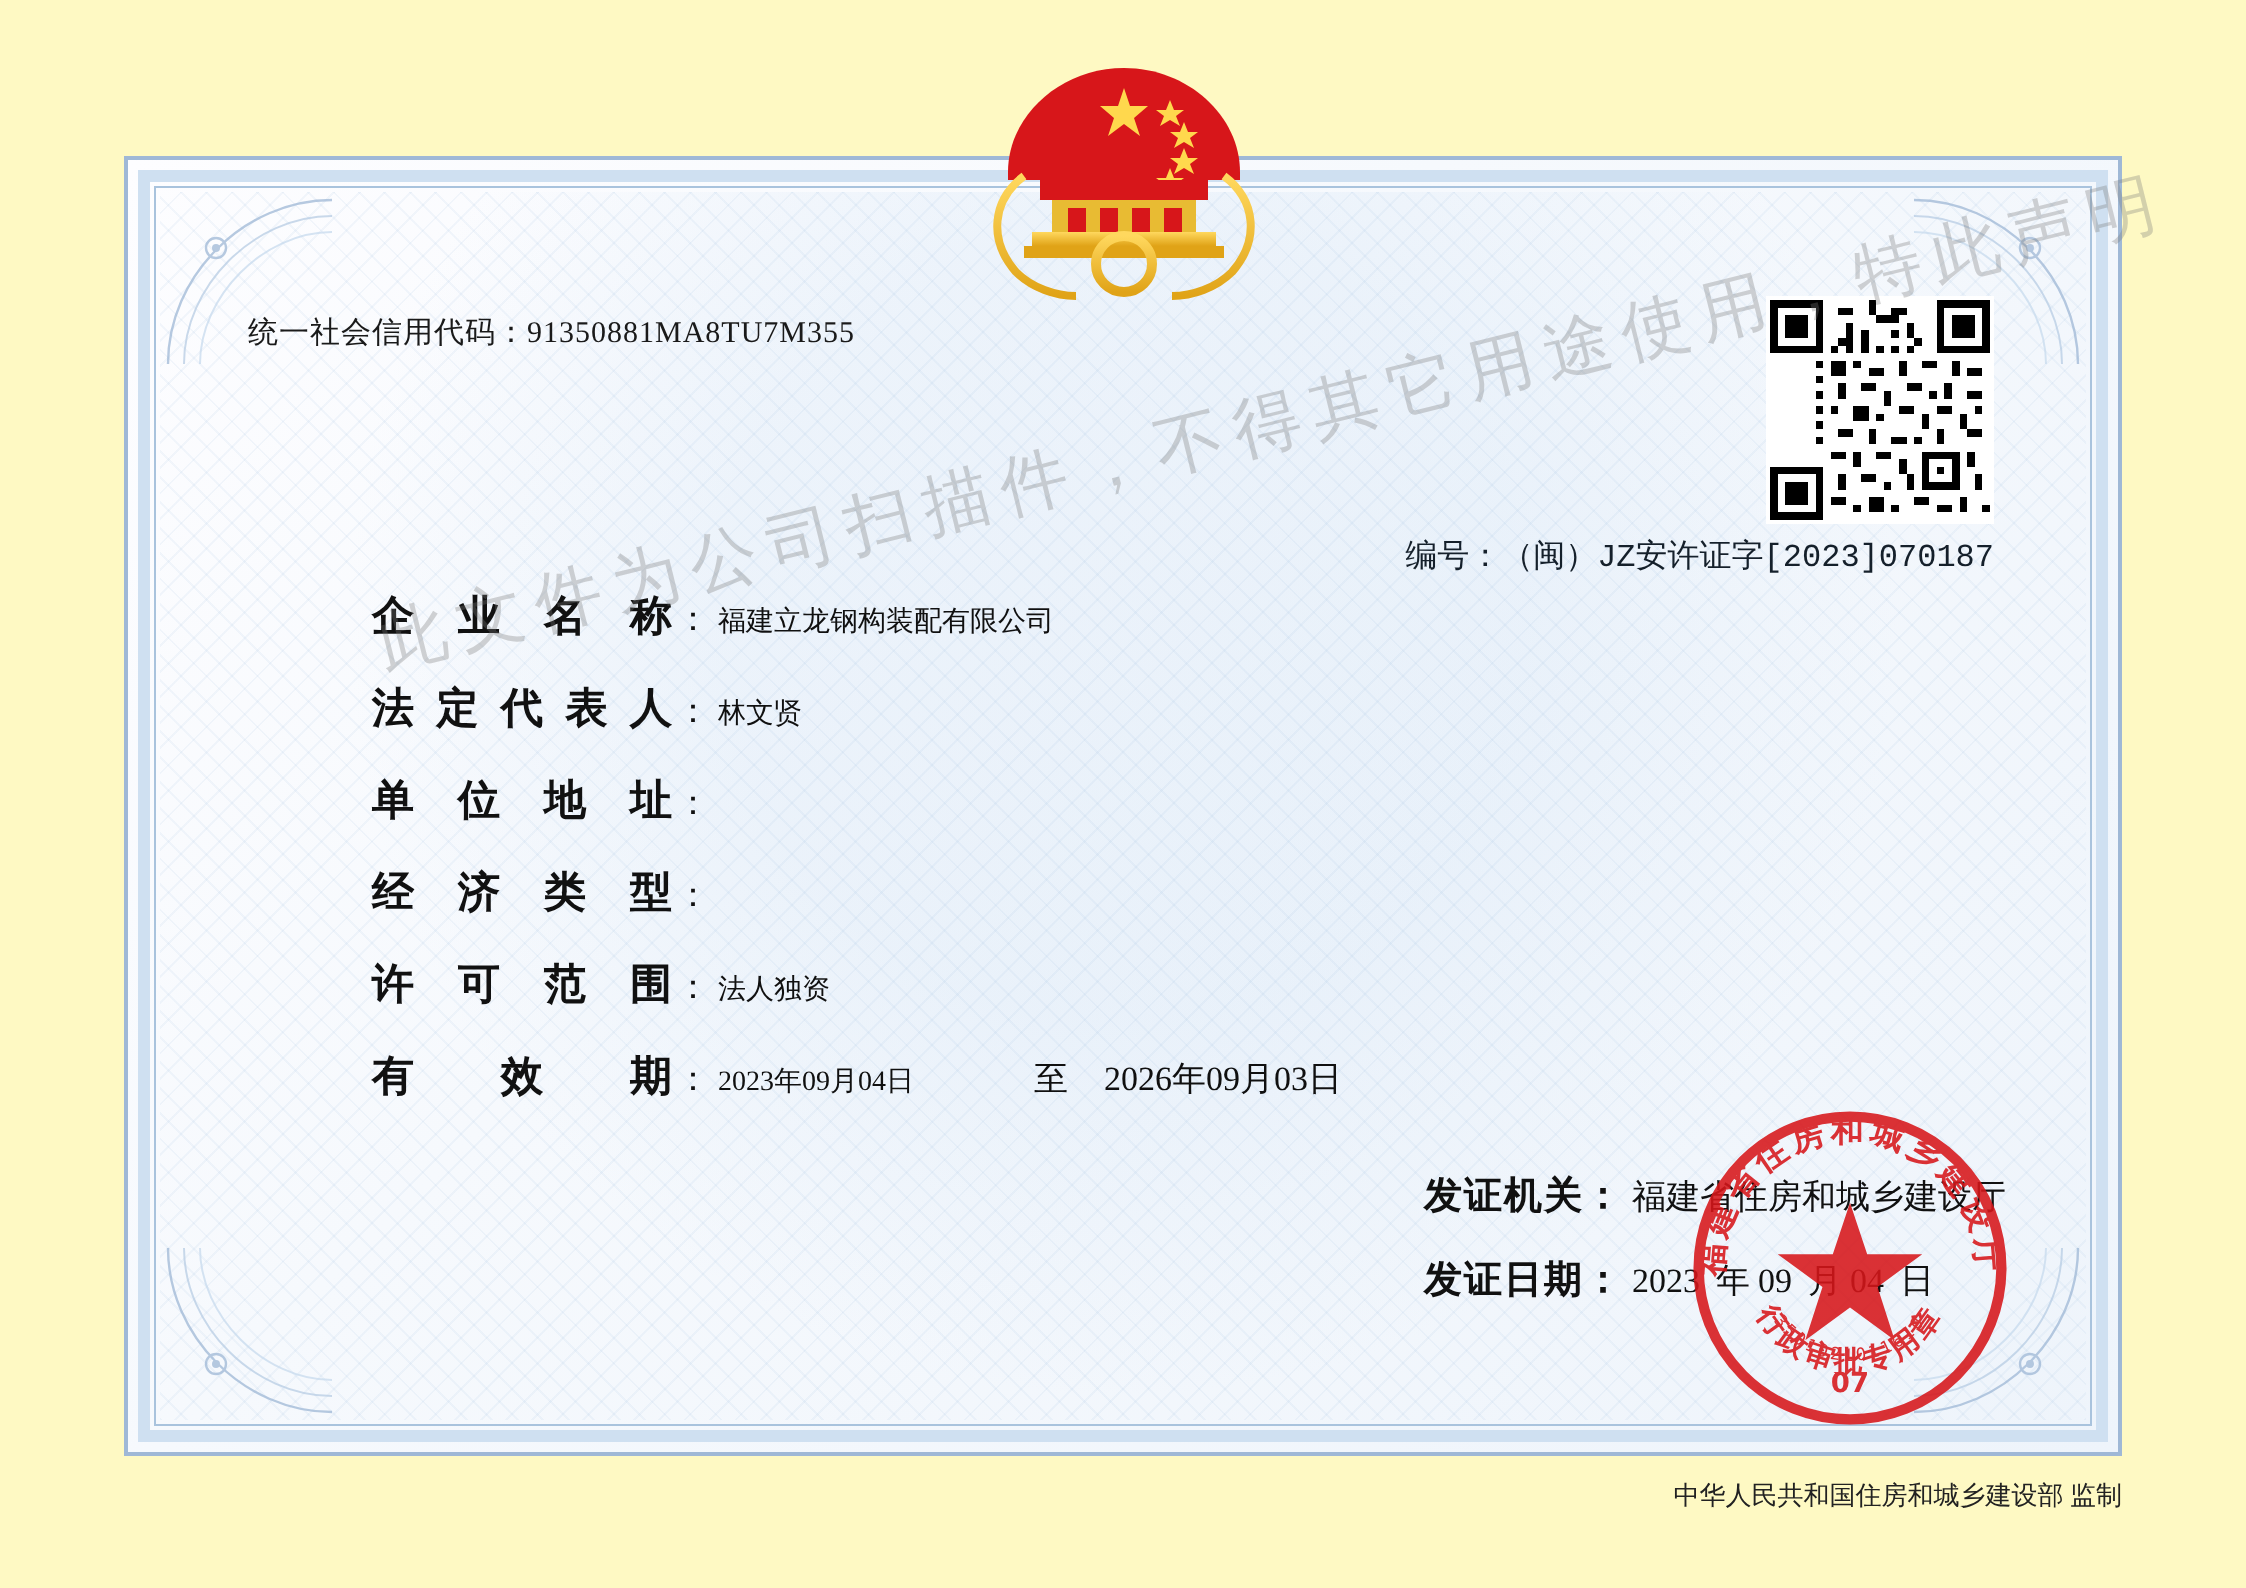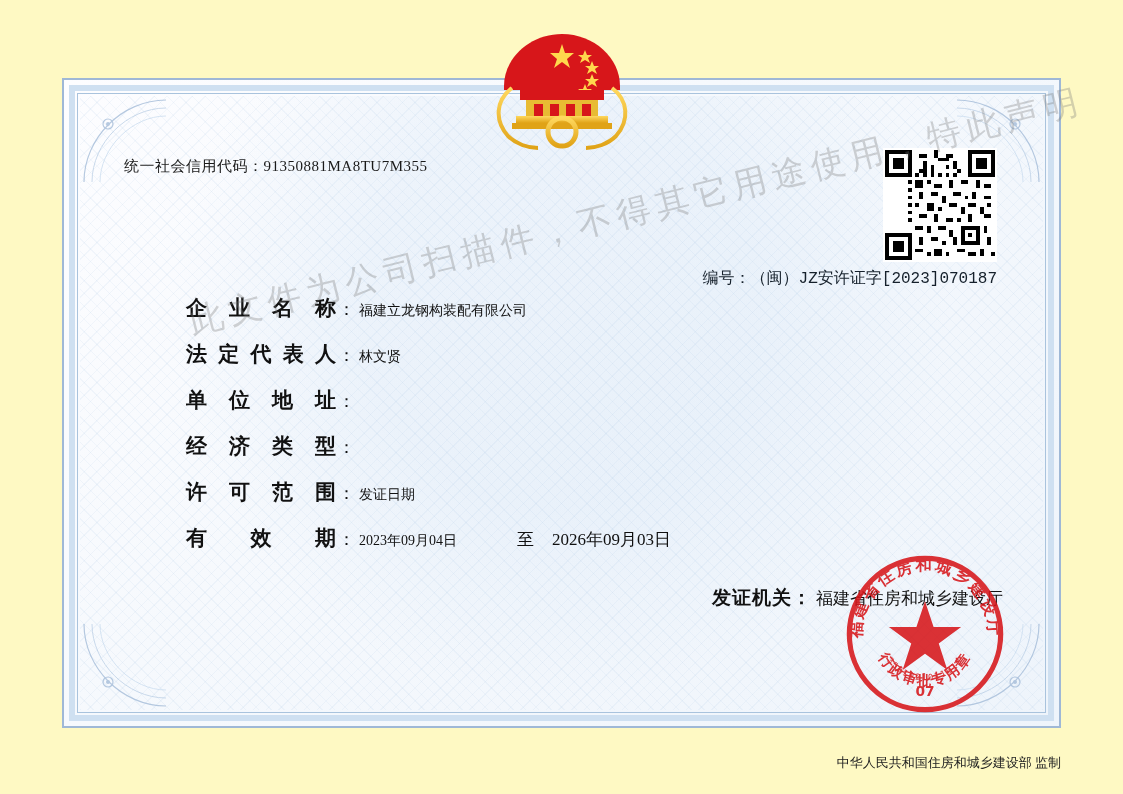--- a/index.html
+++ b/index.html
@@ -237,21 +237,21 @@
     font-family: "DejaVu Sans", "Liberation Sans", sans-serif;
     white-space: nowrap;
     z-index: 7;
     pointer-events: none;
   }
 
   
   .footer-note {
     position: absolute;
     right: 62px;
-    bottom: 22px;
+    bottom: 37px;
     font-size: 13px;
     color: #222;
     font-family: "Liberation Serif", "DejaVu Serif", serif;
     white-space: nowrap;
     z-index: 5;
     text-align: center;
   }
 </style>
 </head>
 <body>
@@ -494,21 +494,21 @@
     </div>
 
     <div class="field-row">
       <span class="field-label">
         <span>许</span>
         <span>可</span>
         <span>范</span>
         <span>围</span>
       </span>
       <span class="field-colon">：</span>
-      <span class="field-value">发证日期</span>
+      <span class="field-value">法人独资</span>
     </div>
 
     <div class="field-row">
       <span class="field-label">
         <span>有</span>
         <span>效</span>
         <span>期</span>
       </span>
       <span class="field-colon">：</span>
       <span class="field-value">2023年09月04日</span>
@@ -516,20 +516,29 @@
         <span class="to-word">至</span><span>2026年09月03日</span>
       </span>
     </div>
 
   </div>
 
   <div class="issuer-block">
     <div class="issuer-row">
       <span class="issuer-label">发证机关：</span>
       <span class="issuer-value">福建省住房和城乡建设厅</span>
+    </div>
+    <div class="issuer-row issuer-date">
+      <span class="issuer-label">发证日期：</span>
+      <span class="issuer-value seg">2023</span>
+      <span class="issuer-value">年</span>
+      <span class="issuer-value seg">09</span>
+      <span class="issuer-value">月</span>
+      <span class="issuer-value seg">04</span>
+      <span class="issuer-value">日</span>
     </div>
   </div>
 
   <div class="seal">
     <svg viewBox="0 0 200 200">
       <defs>
         <path id="sealTopArc" d="M 26 100 A 74 74 0 0 1 174 100"></path>
         <path id="sealBottomArc" d="M 40 100 A 60 60 0 0 0 160 100"></path>
         <path id="sealCodeArc" d="M 46 100 A 54 54 0 0 0 154 100"></path>
       </defs>

